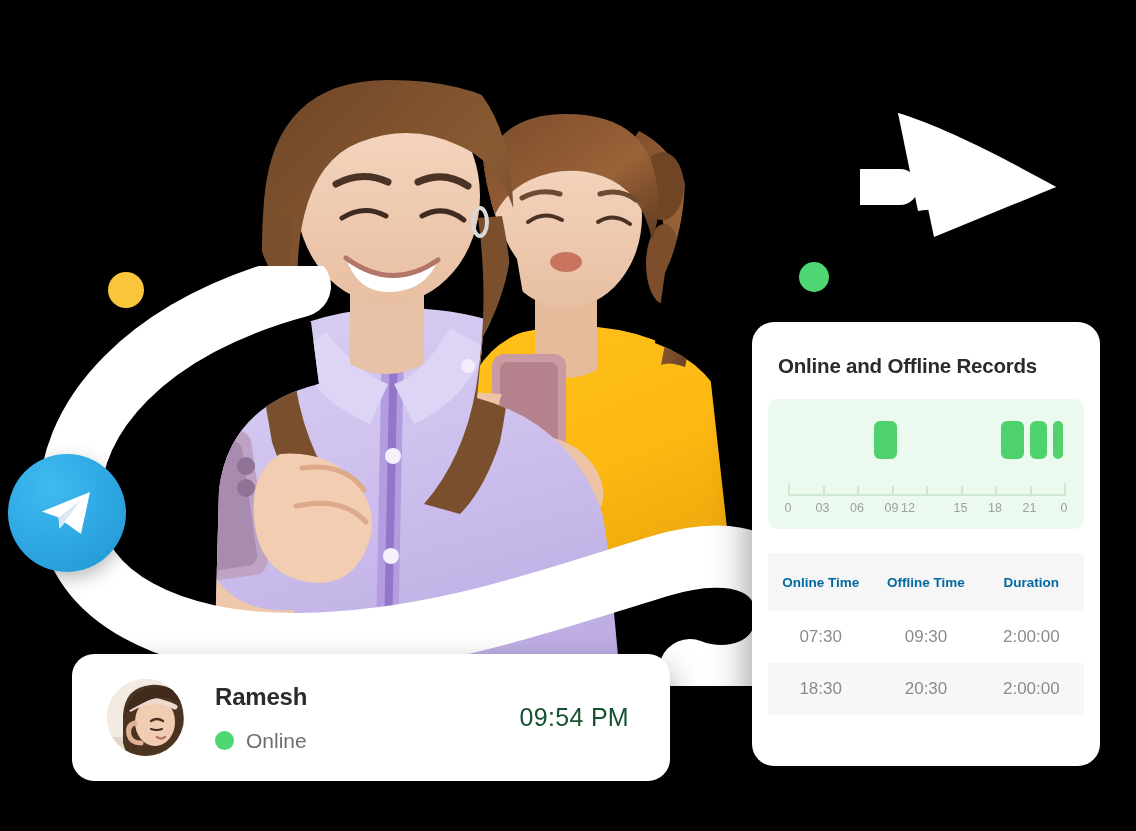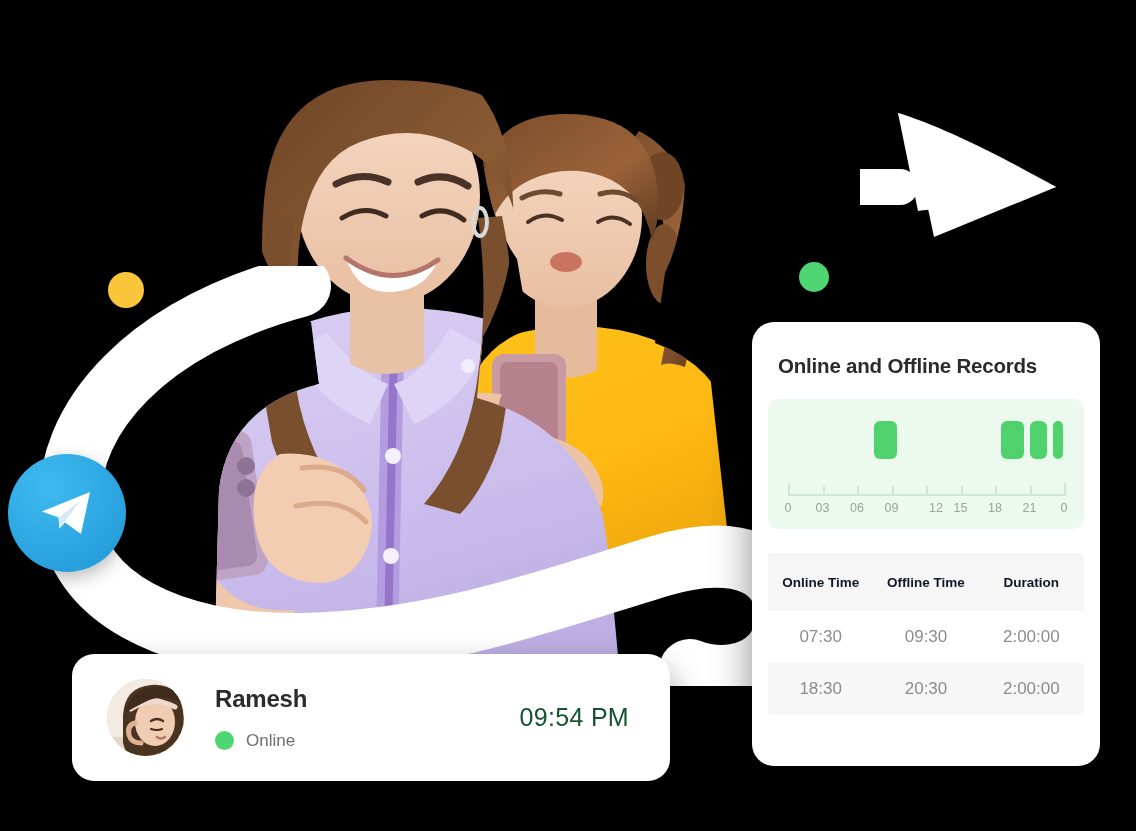--- a/index.html
+++ b/index.html
@@ -54,41 +54,41 @@
   .axis-labels{position:absolute;left:20px;right:20px;top:100px;height:18px;}
   .axis-lab{
     position:absolute;transform:translateX(-50%);font-size:12.5px;color:#9AA39C;
     font-weight:400;line-height:18px;
   }
 
   
   .tbl{margin:24px 16px 0 16px;border-radius:4px;overflow:hidden;}
   .trow{display:flex;align-items:center;height:52px;}
   .thead{background:#F6F6F6;height:58px;}
-  .thead .tcell{font-size:13.5px;font-weight:700;color:#0f172a;}
+  .thead .tcell{font-size:13.5px;font-weight:700;color:#0369a1;}
   .tstripe{background:#F7F7F7;}
   .tcell{flex:1;text-align:center;font-size:17px;color:#8C8C8C;font-weight:400;}
 
   
   .status-card{
     position:absolute;left:72px;top:618px;width:598px;height:127px;
     background:#fff;border-radius:22px;
     box-shadow:0 16px 34px rgba(0,0,0,.42);
     display:flex;align-items:center;
   }
   .avatar{
     width:77px;height:77px;border-radius:50%;margin-left:35px;
     overflow:hidden;flex:none;background:#EFE6DD;position:relative;
   }
   .avatar svg{display:block;}
   .status-texts{margin-left:31px;display:flex;flex-direction:column;gap:18px;}
   .status-name{font-size:24px;font-weight:700;color:#2B2B2B;letter-spacing:-.2px;}
   .status-line{display:flex;align-items:center;gap:12px;}
   .status-dot{width:19px;height:19px;border-radius:50%;background:#4ED672;flex:none;}
-  .status-state{font-size:17px;color:#6F6F6F;font-weight:400;}
+  .status-state{font-size:21px;color:#6F6F6F;font-weight:400;}
   .status-time{
     margin-left:auto;margin-right:41px;font-size:25px;color:#14532d;font-weight:400;
     letter-spacing:.3px;
   }
 </style>
 </head>
 <body>
 
 <div class="stage">
 
@@ -251,21 +251,21 @@
             <div class="axis-tick" style="left: 207px;"></div>
             <div class="axis-tick" style="left: 241.5px;"></div>
             <div class="axis-cap" style="left: 276px;"></div>
           </div>
       </div>
       <div class="axis-labels" id="axis-labels">
           <div class="axis-lab" style="left: 0px;">0</div>
           <div class="axis-lab" style="left: 34.5px;">03</div>
           <div class="axis-lab" style="left: 69px;">06</div>
           <div class="axis-lab" style="left: 103.5px;">09</div>
-          <div class="axis-lab" style="left: 148px;">12</div>
+          <div class="axis-lab" style="left: 120px;">12</div>
           <div class="axis-lab" style="left: 172.5px;">15</div>
           <div class="axis-lab" style="left: 207px;">18</div>
           <div class="axis-lab" style="left: 241.5px;">21</div>
           <div class="axis-lab" style="left: 276px;">0</div>
         </div>
     </div>
 
     <div class="tbl">
       <div class="trow thead">
         <div class="tcell">Online Time</div>

